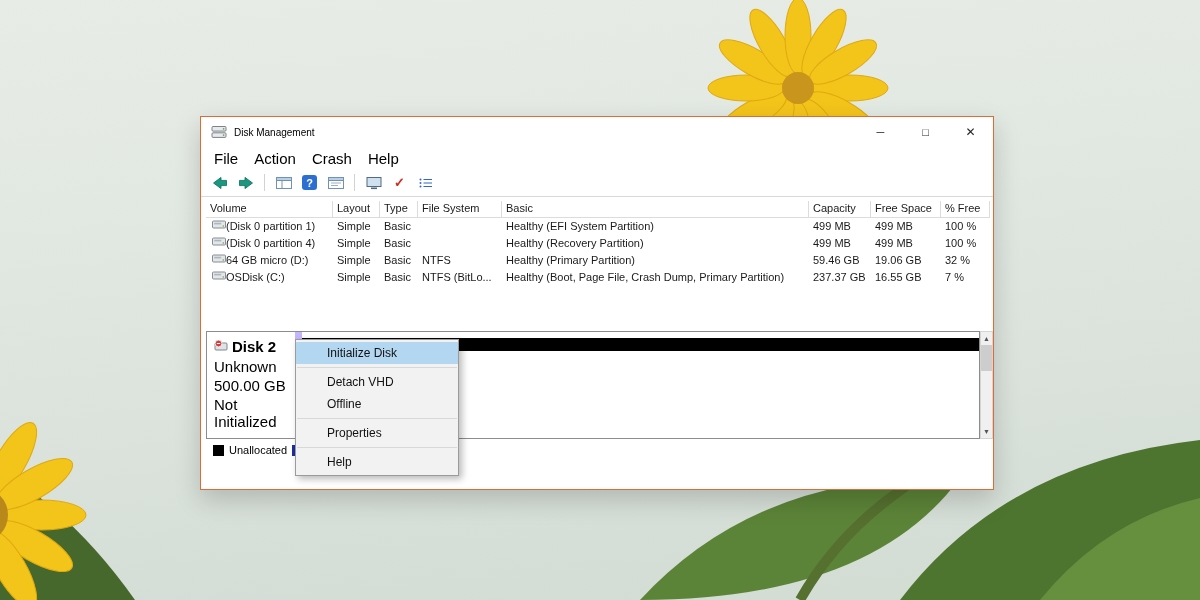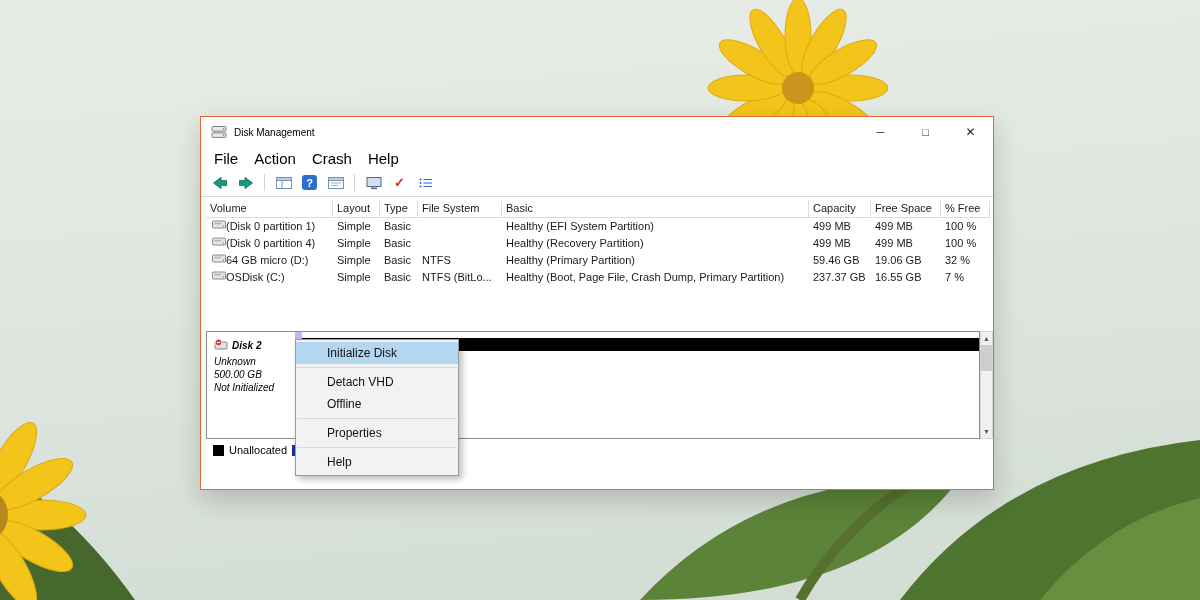--- a/index.html
+++ b/index.html
@@ -38,21 +38,21 @@
   .thead { height:17px; }
   .th { border-right:1px solid #dcdcdc; border-bottom:1px solid #dcdcdc; padding:1px 4px;
     white-space:nowrap; overflow:hidden; }
   .trow { height:17px; align-items:center; }
   .td { padding:0 4px; white-space:nowrap; overflow:hidden; line-height:17px; }
   .td.vol { display:flex; align-items:center; padding-left:6px; }
 
   
   .bottompane { position:absolute; left:5px; top:214px; width:774px; height:108px;
     border:1px solid #8c8c8c; background:#fff; display:flex; }
-  .diskinfo { width:95px; border-right:7px solid #c4b5fd; padding:6px 6px 0 7px; font-size:10px;font-style:italic; }
+  .diskinfo { width:95px; border-right:7px solid #c4b5fd; padding:6px 6px 0 7px; font-size:15px; }
   .diskname { font-weight:bold; display:flex; align-items:center; gap:4px; margin-bottom:3px; }
   .diskinfo .line { margin-bottom:2px; }
   .diskgraph { flex:1; position:relative; }
   .unalloc-bar { position:absolute; left:0; right:0; top:6px; height:13px; background:#000; }
 
   
   .vscroll { position:absolute; left:779px; top:214px; width:13px; height:108px;
     background:#f0f0f0; border:1px solid #d5d5d5; display:flex; flex-direction:column; }
   .sbtn { height:13px; display:flex; align-items:center; justify-content:center;
     font-size:7px; color:#555; }

